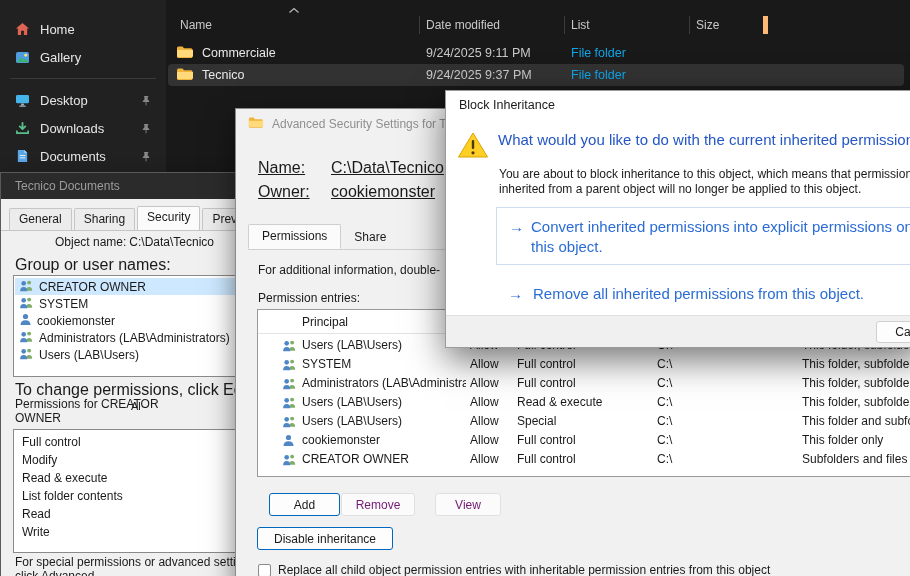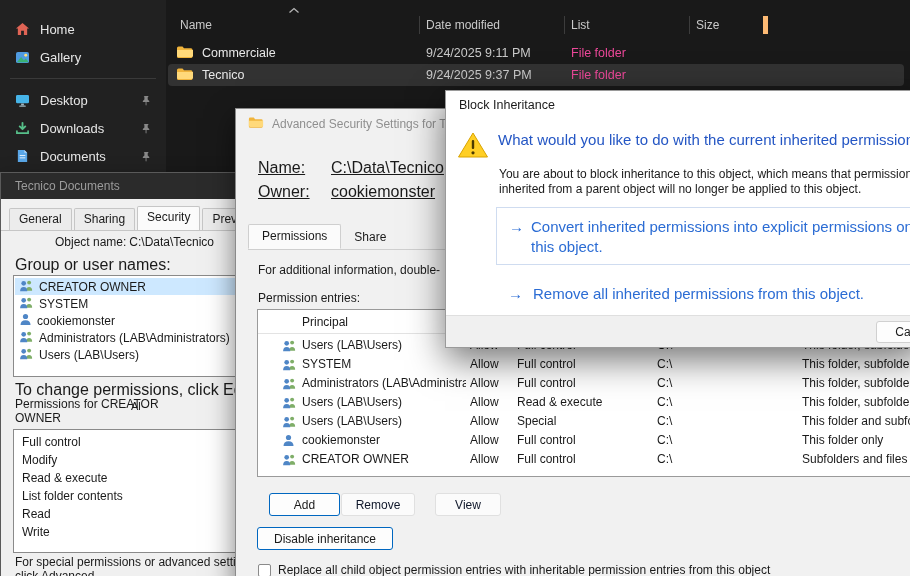--- a/index.html
+++ b/index.html
@@ -21,21 +21,21 @@
   .fh-name { width:254px; padding-left:14px; }
   .fh-date { width:145px; padding-left:6px; }
   .fh-type { width:125px; padding-left:6px; }
   .fh-size { width:78px;  padding-left:6px; border-right:5px solid #fdba74; }
   .sort-chevron { position:absolute; left:122px; top:-11px; }
 
   .frow { position:absolute; left:2px; right:6px; height:22px; display:flex; align-items:center; color:#e8e8e8; font-size:12.5px; border-radius:4px; }
   .frow.selected { background:#323232; }
   .fc-name { width:252px; display:flex; align-items:center; gap:8px; padding-left:8px; }
   .fc-date { width:145px; padding-left:6px; color:#c9c9c9; }
-  .fc-type { width:125px; padding-left:6px; color:#ec4899; }
+  .fc-type { width:125px; padding-left:6px; color:#0ea5e9; }
 
   
   .props { position:absolute; left:0; top:172px; width:380px; height:412px; background:#f0f0f0; border:1px solid #5a5a5a; box-shadow:0 8px 20px rgba(0,0,0,.45); z-index:10; }
   .props-title { height:26px; background:#2b2b2b; color:#9c9c9c; font-size:12px; display:flex; align-items:center; padding:0 14px; }
   .props-body { position:absolute; top:26px; left:0; right:0; bottom:0; background:#f0f0f0; color:#1a1a1a; }
   .ptabs { position:absolute; top:6px; left:8px; right:0; height:25px; display:flex; align-items:flex-end; }
   .ptab { font-size:12px; padding:3px 9px 4px; border:1px solid #c6c6c6; border-bottom:none; background:#ececec; margin-right:2px; border-radius:2px 2px 0 0; }
   .ptab.active { background:#fbfbfb; padding-bottom:6px; }
   .ptabline { position:absolute; top:31px; left:0; right:0; height:1px; background:#c6c6c6; }
   .p-obj { position:absolute; top:36px; left:14px; font-size:12px;margin-left:40px; }
@@ -72,21 +72,21 @@
   .trow { position:relative; height:19px; font-size:12px; }
   .trow .ic { position:absolute; left:24px; top:3px; display:flex; }
   .tc { position:absolute; top:0; line-height:19px; }
   .t-prin { left:44px; width:164px; overflow:hidden; }
   .t-type { left:212px; }
   .t-acc  { left:259px; }
   .t-inh  { left:399px; }
   .t-app  { left:544px; }
   .btn { position:absolute; height:23px; font-size:12px; background:#fdfdfd; border:1px solid #d0d0d0; border-radius:3px; display:flex; align-items:center; justify-content:center; color:#1a1a1a; }
   .btn.accent { border-color:#0067c0; }
-  .btn.disabled { background:#fbfbfb; border-color:#e0e0e0; color:#0f172a; }
+  .btn.disabled { background:#fbfbfb; border-color:#e0e0e0; color:#701a75; }
   .b-add { top:354px; left:33px; width:71px; }
   .b-remove { top:354px; left:105px; width:74px; }
   .b-view { top:354px; left:199px; width:66px; }
   .b-disable { top:388px; left:21px; width:136px; }
   .a-check { position:absolute; top:424px; left:22px; display:flex; align-items:center; gap:7px; font-size:12px; }
   .cb { width:13px; height:13px; background:#fff; border:1px solid #8a8a8a; border-radius:2px; flex:none; }
 
   
   .block { position:absolute; left:445px; top:90px; width:478px; height:258px; background:#fff; border:1px solid #9a9a9a; box-shadow:0 12px 34px rgba(0,0,0,.55); z-index:30; color:#1a1a1a; }
   .block-title { height:28px; display:flex; align-items:center; padding:0 13px; font-size:12.5px; color:#1a1a1a; }

